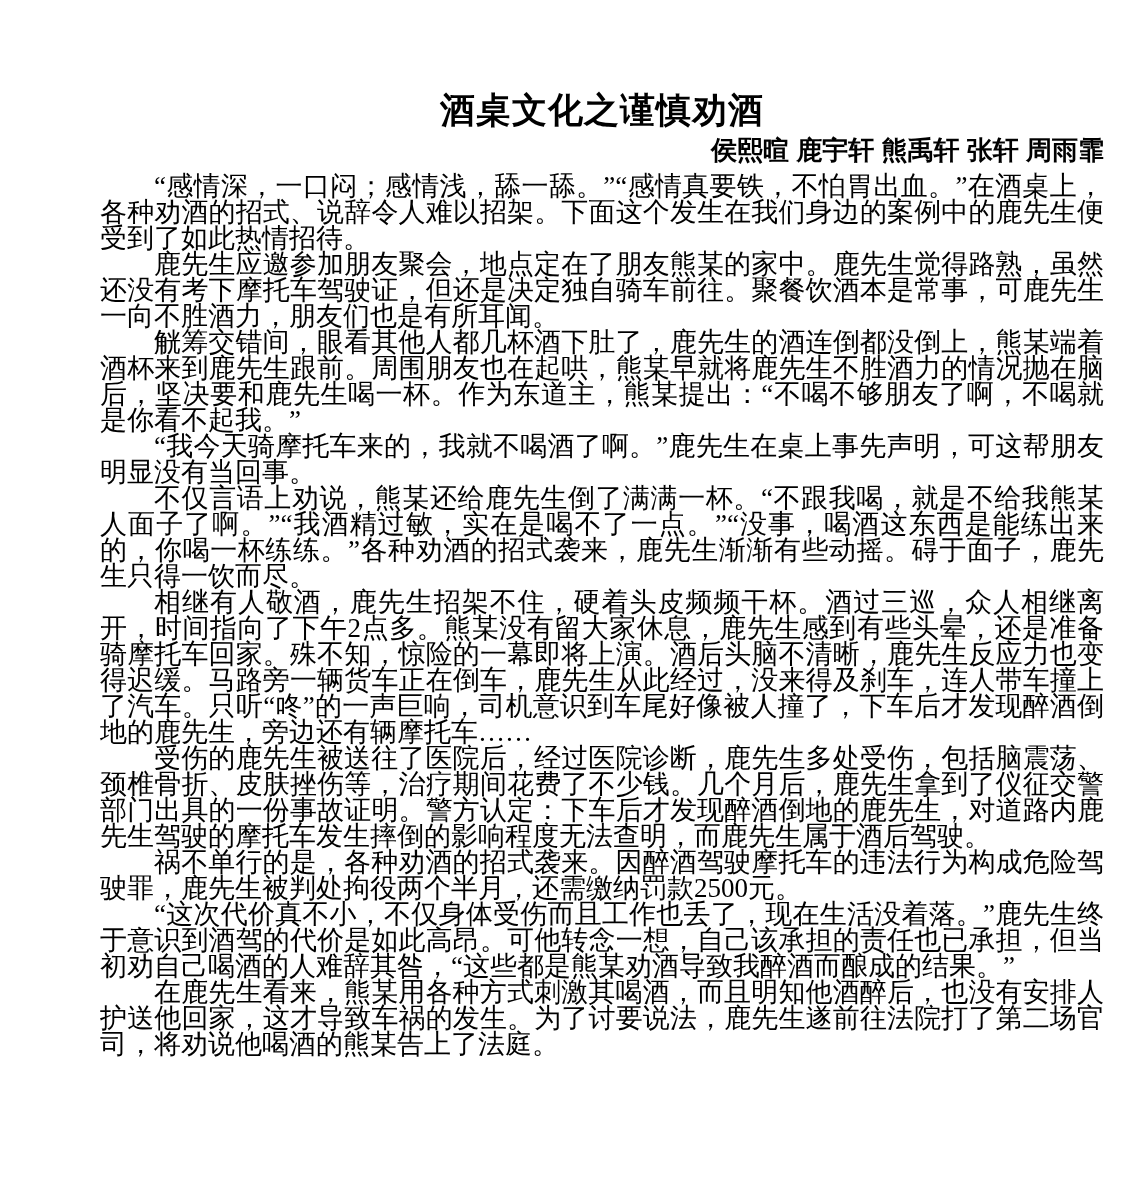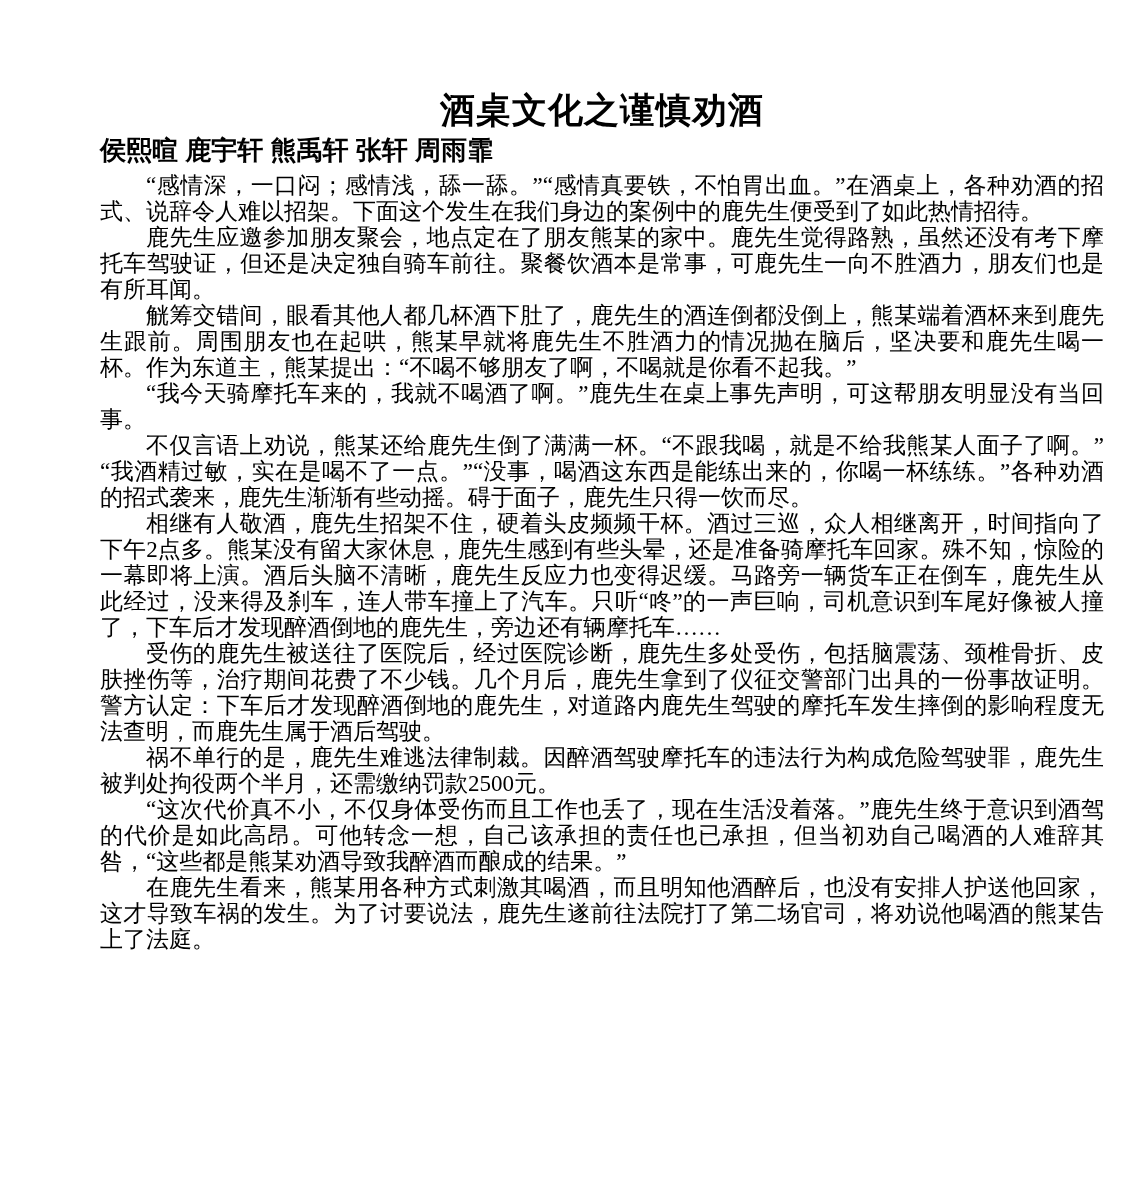--- a/index.html
+++ b/index.html
@@ -24,33 +24,33 @@
     margin: 0;
     text-align: center;
     font-family: "Liberation Sans", sans-serif;
     font-weight: bold;
     font-size: 35px;
     line-height: 44px;
     letter-spacing: 1px;
   }
   .doc-authors {
     margin: 0;
-    text-align: left;
+    text-align: right;
     font-family: "Liberation Sans", sans-serif;
     font-weight: bold;
     font-size: 26px;
     line-height: 37px;
   }
   .article-body {
     margin-top: 4px;
   }
   .para {
     margin: 0;
     font-family: "Liberation Serif", serif;
-    font-size: 23px;
+    font-size: 27px;
     line-height: 26px;
     text-align: justify;
     text-justify: inter-ideograph;
     text-indent: 2em;
     word-break: break-all;
   }
 </style>
 </head>
 <body>
 
@@ -58,17 +58,17 @@
   <h1 class="doc-title">酒桌文化之谨慎劝酒</h1>
   <div class="doc-authors">侯熙暄 鹿宇轩 熊禹轩 张轩 周雨霏</div>
   <div class="article-body">
       <p class="para">“感情深，一口闷；感情浅，舔一舔。”“感情真要铁，不怕胃出血。”在酒桌上，各种劝酒的招式、说辞令人难以招架。下面这个发生在我们身边的案例中的鹿先生便受到了如此热情招待。</p>
       <p class="para">鹿先生应邀参加朋友聚会，地点定在了朋友熊某的家中。鹿先生觉得路熟，虽然还没有考下摩托车驾驶证，但还是决定独自骑车前往。聚餐饮酒本是常事，可鹿先生一向不胜酒力，朋友们也是有所耳闻。</p>
       <p class="para">觥筹交错间，眼看其他人都几杯酒下肚了，鹿先生的酒连倒都没倒上，熊某端着酒杯来到鹿先生跟前。周围朋友也在起哄，熊某早就将鹿先生不胜酒力的情况抛在脑后，坚决要和鹿先生喝一杯。作为东道主，熊某提出：“不喝不够朋友了啊，不喝就是你看不起我。”</p>
       <p class="para">“我今天骑摩托车来的，我就不喝酒了啊。”鹿先生在桌上事先声明，可这帮朋友明显没有当回事。</p>
       <p class="para">不仅言语上劝说，熊某还给鹿先生倒了满满一杯。“不跟我喝，就是不给我熊某人面子了啊。”“我酒精过敏，实在是喝不了一点。”“没事，喝酒这东西是能练出来的，你喝一杯练练。”各种劝酒的招式袭来，鹿先生渐渐有些动摇。碍于面子，鹿先生只得一饮而尽。</p>
       <p class="para">相继有人敬酒，鹿先生招架不住，硬着头皮频频干杯。酒过三巡，众人相继离开，时间指向了下午2点多。熊某没有留大家休息，鹿先生感到有些头晕，还是准备骑摩托车回家。殊不知，惊险的一幕即将上演。酒后头脑不清晰，鹿先生反应力也变得迟缓。马路旁一辆货车正在倒车，鹿先生从此经过，没来得及刹车，连人带车撞上了汽车。只听“咚”的一声巨响，司机意识到车尾好像被人撞了，下车后才发现醉酒倒地的鹿先生，旁边还有辆摩托车……</p>
       <p class="para">受伤的鹿先生被送往了医院后，经过医院诊断，鹿先生多处受伤，包括脑震荡、颈椎骨折、皮肤挫伤等，治疗期间花费了不少钱。几个月后，鹿先生拿到了仪征交警部门出具的一份事故证明。警方认定：下车后才发现醉酒倒地的鹿先生，对道路内鹿先生驾驶的摩托车发生摔倒的影响程度无法查明，而鹿先生属于酒后驾驶。</p>
-      <p class="para">祸不单行的是，鹿先生难逃法律制裁。因醉酒驾驶摩托车的违法行为构成危险驾驶罪，鹿先生被判处拘役两个半月，还需缴纳罚款2500元。</p>
+      <p class="para">祸不单行的是，各种劝酒的招式袭来。因醉酒驾驶摩托车的违法行为构成危险驾驶罪，鹿先生被判处拘役两个半月，还需缴纳罚款2500元。</p>
       <p class="para">“这次代价真不小，不仅身体受伤而且工作也丢了，现在生活没着落。”鹿先生终于意识到酒驾的代价是如此高昂。可他转念一想，自己该承担的责任也已承担，但当初劝自己喝酒的人难辞其咎，“这些都是熊某劝酒导致我醉酒而酿成的结果。”</p>
       <p class="para">在鹿先生看来，熊某用各种方式刺激其喝酒，而且明知他酒醉后，也没有安排人护送他回家，这才导致车祸的发生。为了讨要说法，鹿先生遂前往法院打了第二场官司，将劝说他喝酒的熊某告上了法庭。</p>
     </div>
 </div>
 
 </body></html>

